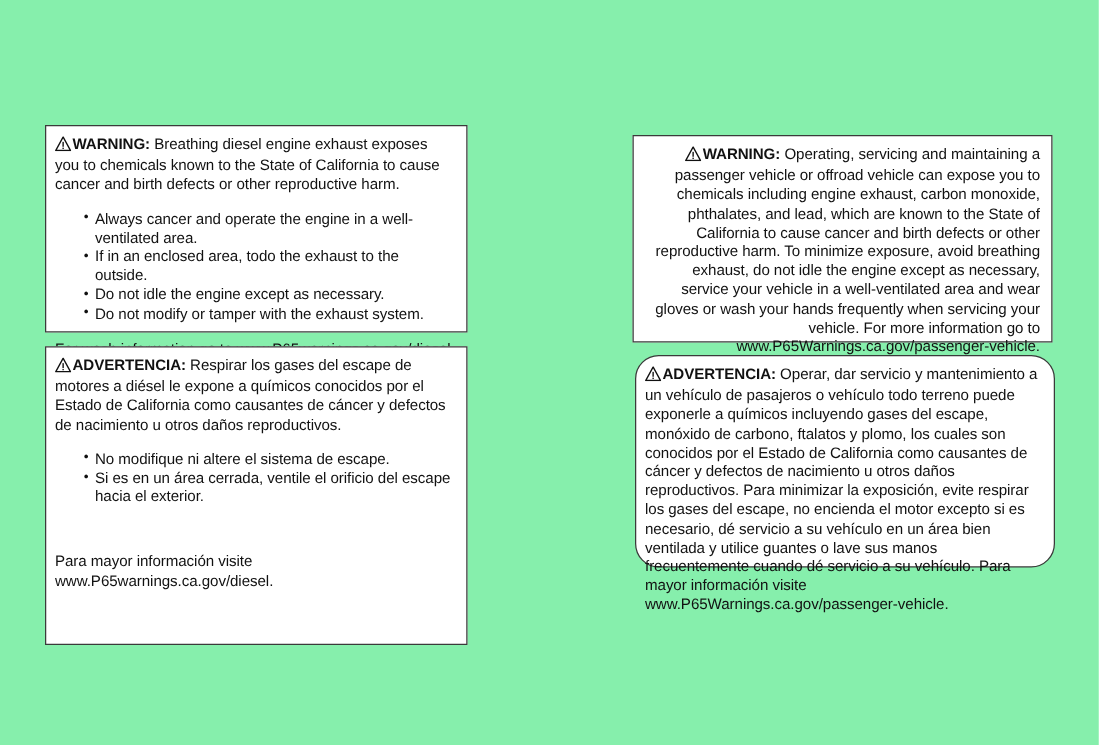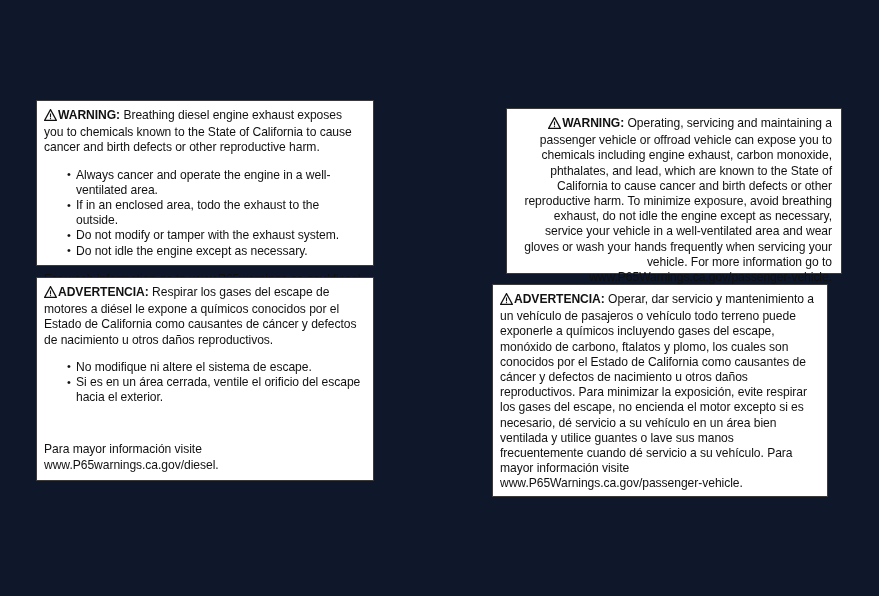--- a/index.html
+++ b/index.html
@@ -12,37 +12,37 @@
     height: 596px;
     position: relative;
     font-family: "Liberation Sans", sans-serif;
     color: #111111;
     overflow: hidden;
   }
 
   .page {
     position: absolute;
     inset: 0;
-    background: #0f172a;
+    background: #86efac;
   }
 
   .warning-box {
     position: absolute;
     box-sizing: border-box;
     border: 1.6px solid #3a3a3a;
     background: #ffffff;
     padding: 7px 9px 8px 7px;
   }
 
   
   #box-diesel-en  { left: 36px;  top: 100px; width: 338px; height: 166px; }
-  #box-diesel-es  { left: 36px;  top: 277px; width: 338px; height: 204px; }
+  #box-diesel-es  { left: 36px;  top: 277px; width: 338px; height: 239px; }
   
   #box-vehicle-en { left: 506px; top: 108px; width: 336px; height: 166px; text-align: right; }
-  #box-vehicle-es { left: 492px; top: 284px; width: 336px; height: 213px; }
+  #box-vehicle-es { left: 508px; top: 284px; width: 336px; height: 170px; border-radius: 19px; }
 
   .wtext {
     font-size: 12.1px;
     line-height: 15.2px;
     letter-spacing: -0.05px;
   }
 
   .lead {
     margin: 0;
     text-indent: 0;
@@ -90,22 +90,22 @@
   <div class="warning-box" id="box-diesel-en">
     <p class="wtext lead"><span class="tri-icon"><svg width="13" height="12" viewBox="0 0 13 12" xmlns="http://www.w3.org/2000/svg">
             <path d="M6.5 0.6 L12.4 11.4 L0.6 11.4 Z" fill="none" stroke="#111111" stroke-width="1.2" stroke-linejoin="round"></path>
             <rect x="5.95" y="4.5" width="1.1" height="3.9" fill="#111111"></rect>
             <rect x="5.95" y="9.1" width="1.1" height="1.1" fill="#111111"></rect>
           </svg></span><span class="sig">WARNING:</span><span> Breathing diesel engine exhaust exposes you to chemicals known to the State of California to cause cancer and birth defects or other reproductive harm.</span></p>
 
     <ul class="bullets wtext">
       <li>Always cancer and operate the engine in a well-ventilated area.</li>
       <li>If in an enclosed area, todo the exhaust to the outside.</li>
+      <li>Do not idle the engine except as necessary.</li>
       <li>Do not modify or tamper with the exhaust system.</li>
-      <li>Do not idle the engine except as necessary.</li>
     </ul>
 
     <p class="wtext footer-note">For wash information go to www.P65warnings.ca.gov/diesel.</p>
   </div>
 
   <div class="warning-box" id="box-diesel-es">
     <p class="wtext lead"><span class="tri-icon"><svg width="13" height="12" viewBox="0 0 13 12" xmlns="http://www.w3.org/2000/svg">
             <path d="M6.5 0.6 L12.4 11.4 L0.6 11.4 Z" fill="none" stroke="#111111" stroke-width="1.2" stroke-linejoin="round"></path>
             <rect x="5.95" y="4.5" width="1.1" height="3.9" fill="#111111"></rect>
             <rect x="5.95" y="9.1" width="1.1" height="1.1" fill="#111111"></rect>

